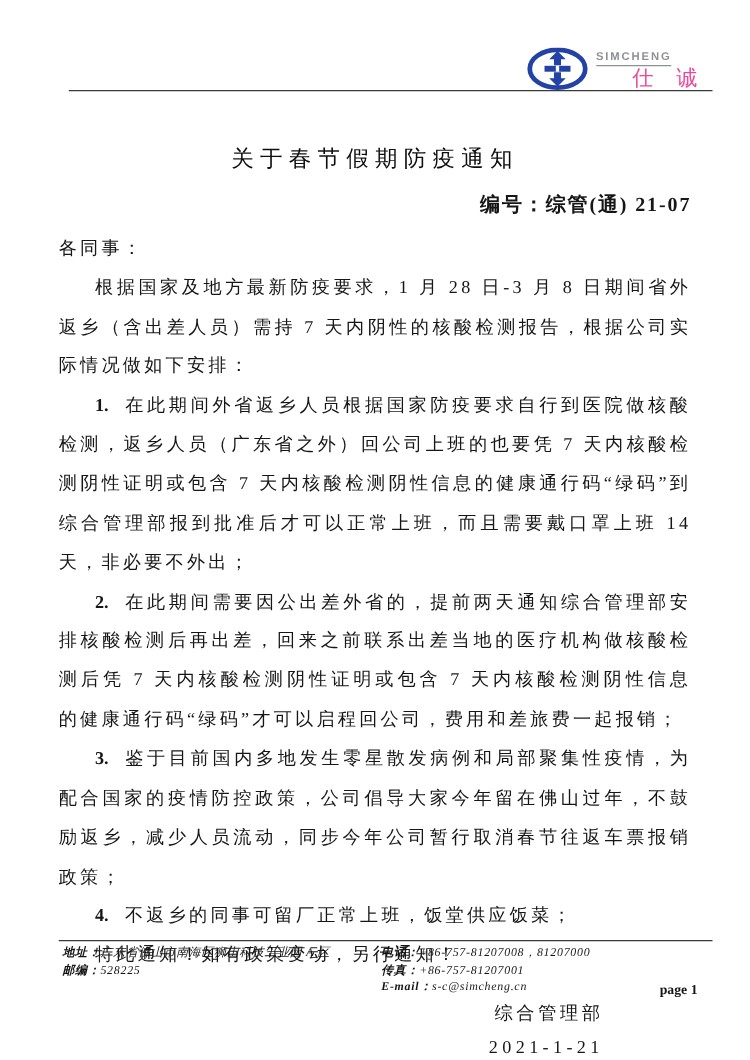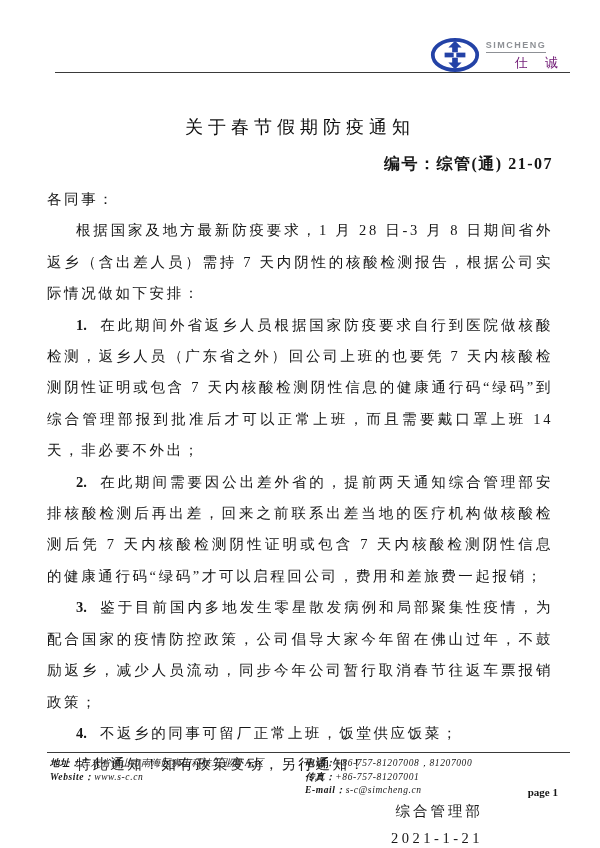--- a/index.html
+++ b/index.html
@@ -45,23 +45,23 @@
     font-family: "Liberation Sans", "DejaVu Sans", sans-serif;
     font-size: 9px;
     font-weight: bold;
     letter-spacing: 1.5px;
     color: #8d9095;
     border-bottom: 1.5px solid #8d9095;
     padding-bottom: 1px;
     line-height: 11px;
   }
   .brand-cn {
-    font-size: 13px;
+    font-size: 17px;
     letter-spacing: 7px;
-    color: #701a75;
+    color: #ec4899;
     line-height: 17px;
     margin-top: 1px;
     white-space: nowrap;
     margin-left: 29px;
   }
   .header-rule {
     position: absolute;
     left: 8px; right: 0;
     top: 72px;
     border-bottom: 1.6px solid #3a3a3a;
@@ -194,21 +194,21 @@
       <div class="sig-line">综合管理部</div>
       <div class="sig-line sig-date">2021-1-21</div>
     </div>
   </div>
 
   <div class="footer">
     <div class="footer-rule"></div>
     <div class="footer-cols">
       <div class="footer-col-left">
         <div class="footer-row"><span class="footer-label">地址：</span><span>广东省佛山市南海区狮山科技工业园 A 区</span></div>
-        <div class="footer-row"><span class="footer-label">Website：</span><span>www.s-c.cn</span></div>
+        <div class="footer-row"><span class="footer-label">邮编：</span><span>528225</span></div>
       </div>
       <div class="footer-col-right">
         <div class="footer-row"><span class="footer-label">电话：</span><span>+86-757-81207008，81207000</span></div>
         <div class="footer-row"><span class="footer-label">传真：</span><span>+86-757-81207001</span></div>
         <div class="footer-row"><span class="footer-label">E-mail：</span><span>s-c@simcheng.cn</span></div>
       </div>
       <div class="footer-page">page 1</div>
     </div>
   </div>
 

